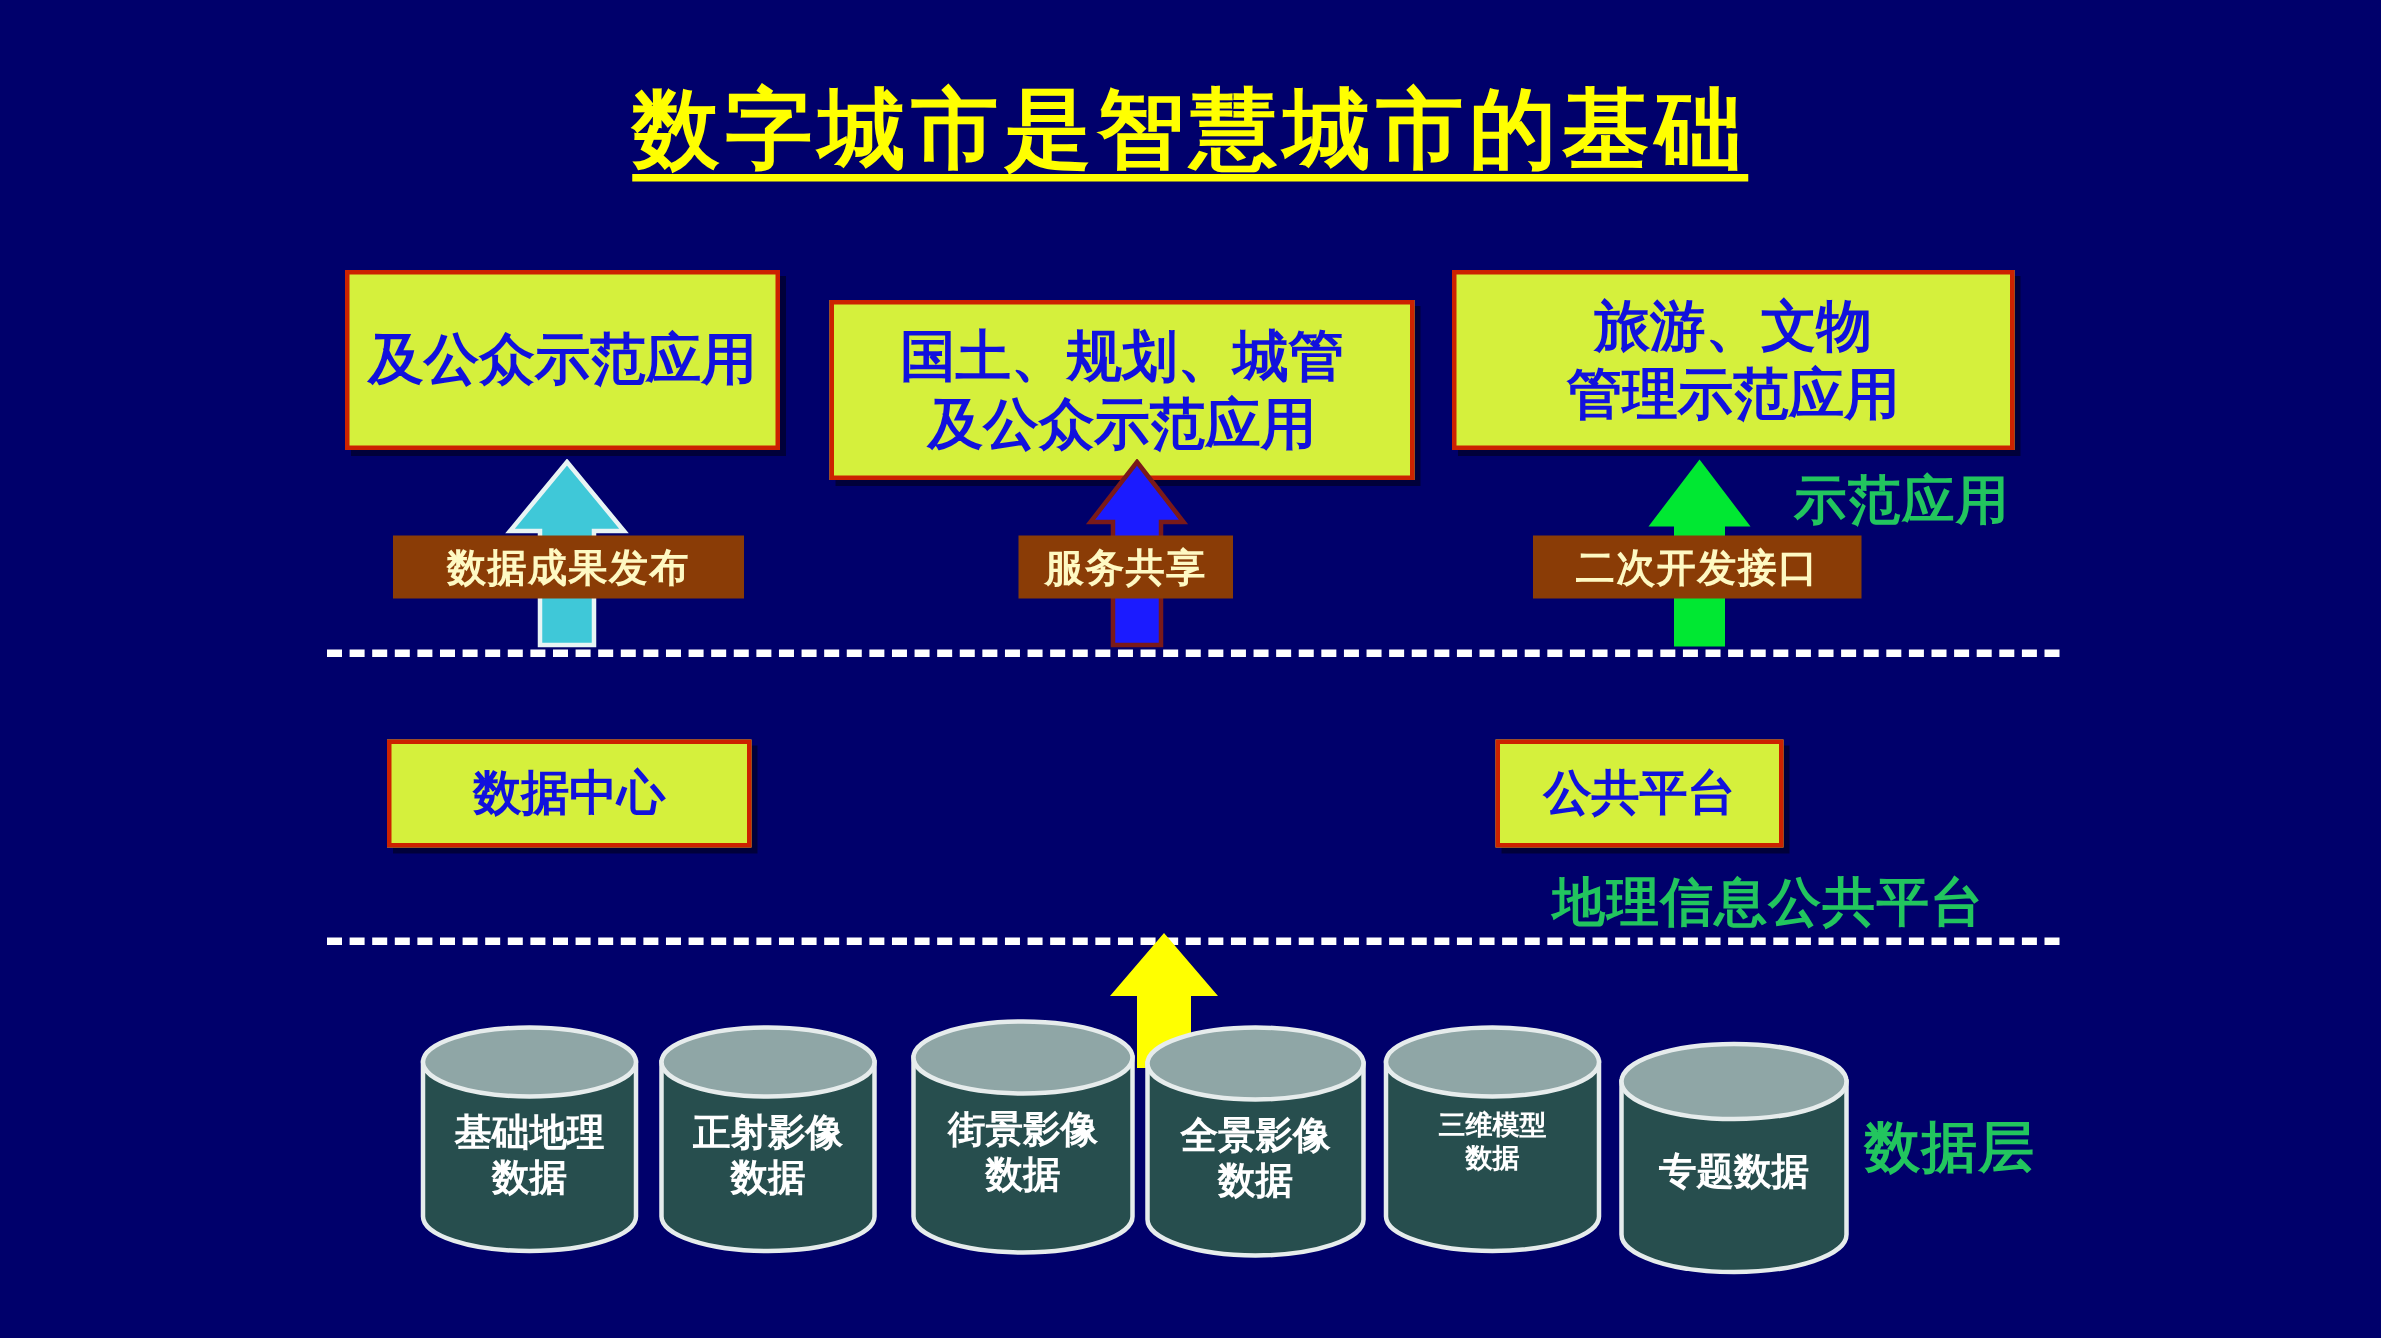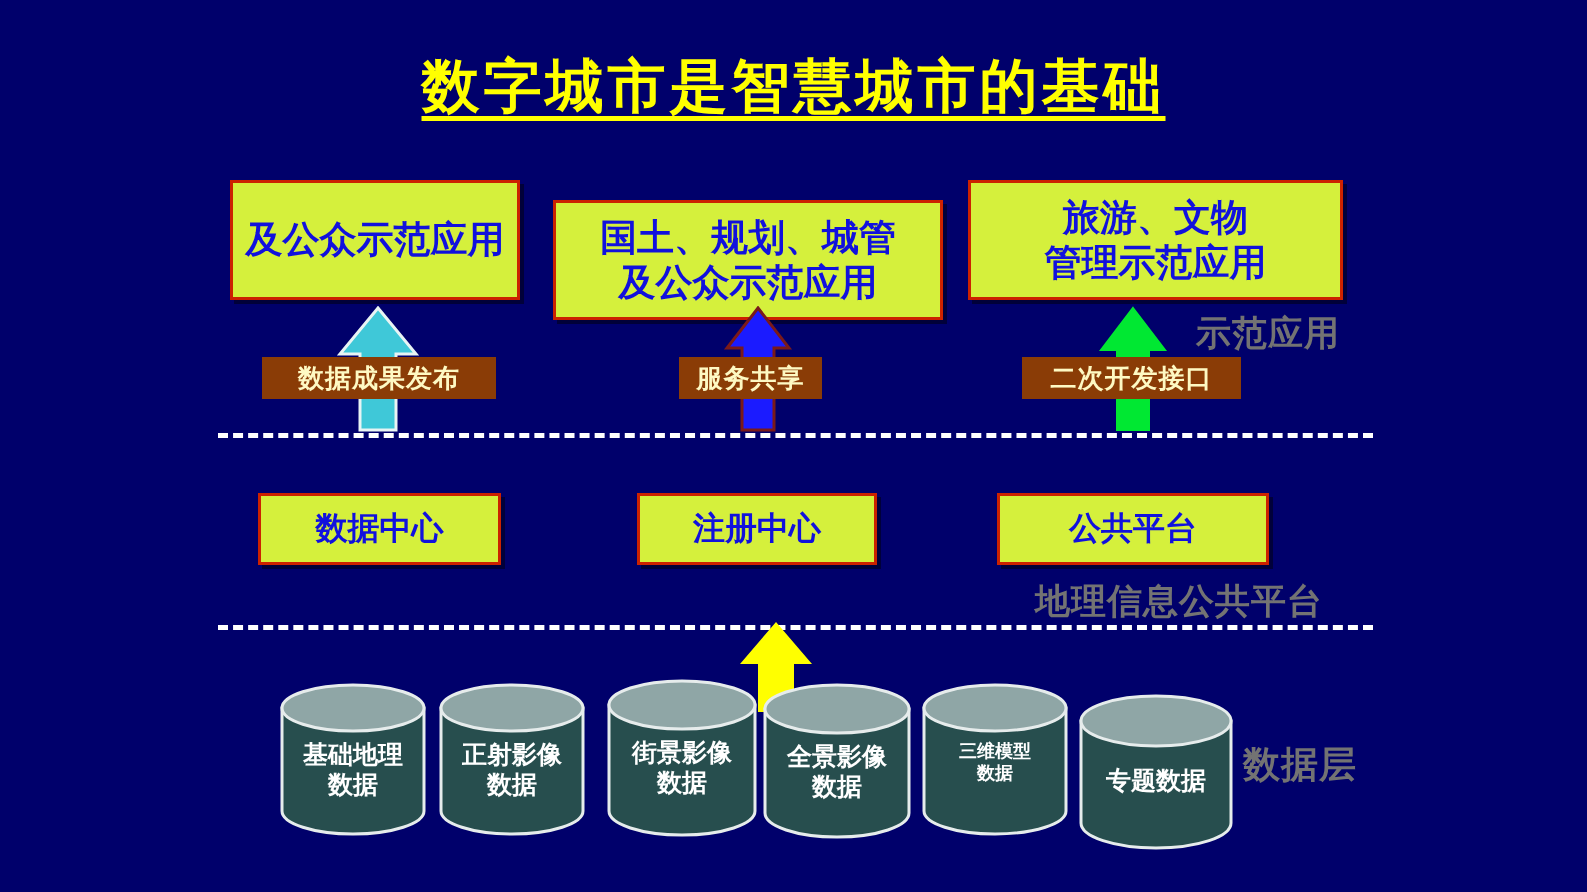--- a/index.html
+++ b/index.html
@@ -45,21 +45,21 @@
   .ybox span{display:block;white-space:nowrap;}
 
   .top-box{height:120px;font-size:37px;}
   #app-box-1{left:230px;top:180px;width:290px;}
   #app-box-2{left:553px;top:180px;width:390px;margin-top:20px;}
   #app-box-3{left:968px;top:180px;width:375px;}
 
   .mid-box{height:72px;font-size:32px;}
   #plat-box-1{left:258px;top:493px;width:243px;}
   #plat-box-2{left:637px;top:493px;width:240px;}
-  #plat-box-3{left:997px;top:493px;width:272px;}
+  #plat-box-3{left:997px;top:493px;width:192px;}
 
   
   .arrow{position:absolute;}
 
   
   .brownbar{
     position:absolute;
     background:#8a3c06;
     color:#fef9c3;
     font-size:26px;
@@ -76,21 +76,21 @@
   .dashline{
     position:absolute;height:0;
     border-top:5px dashed #ffffff;
   }
   #divider-1{left:218px;top:433px;width:1155px;}
   #divider-2{left:218px;top:625px;width:1155px;}
 
   
   .wlabel{
     position:absolute;
-    color:#737373;
+    color:#22c55e;
     font-size:35px;
     font-weight:bold;
     white-space:nowrap;
     letter-spacing:1px;
   }
   #label-demo-app{left:1196px;top:310px;}
   #label-gis-platform{left:1035px;top:578px;}
   #label-data-layer{left:1243px;top:740px;font-size:37px;}
 
   
@@ -151,25 +151,20 @@
 
   <div class="wlabel" id="label-demo-app">示范应用</div>
 
   <div class="dashline" id="divider-1"></div>
 
   <div class="ybox mid-box" id="plat-box-1">
     <div>
         <span>数据中心</span>
       </div>
   </div>
-  <div class="ybox mid-box" id="plat-box-2">
-    <div>
-        <span>注册中心</span>
-      </div>
-  </div>
   <div class="ybox mid-box" id="plat-box-3">
     <div>
         <span>公共平台</span>
       </div>
   </div>
 
   <div class="wlabel" id="label-gis-platform">地理信息公共平台</div>
 
   <div class="dashline" id="divider-2"></div>
 

